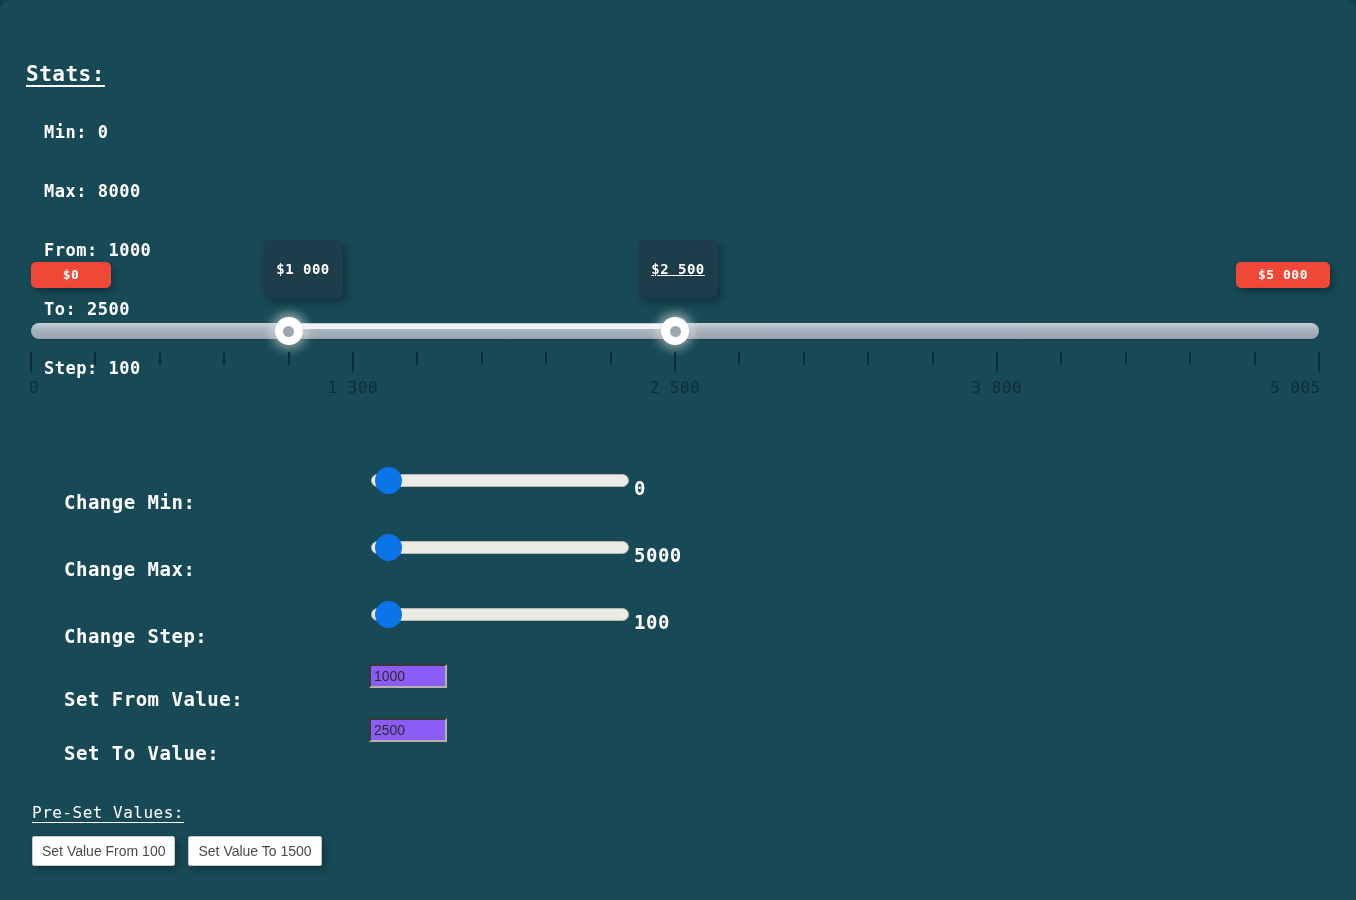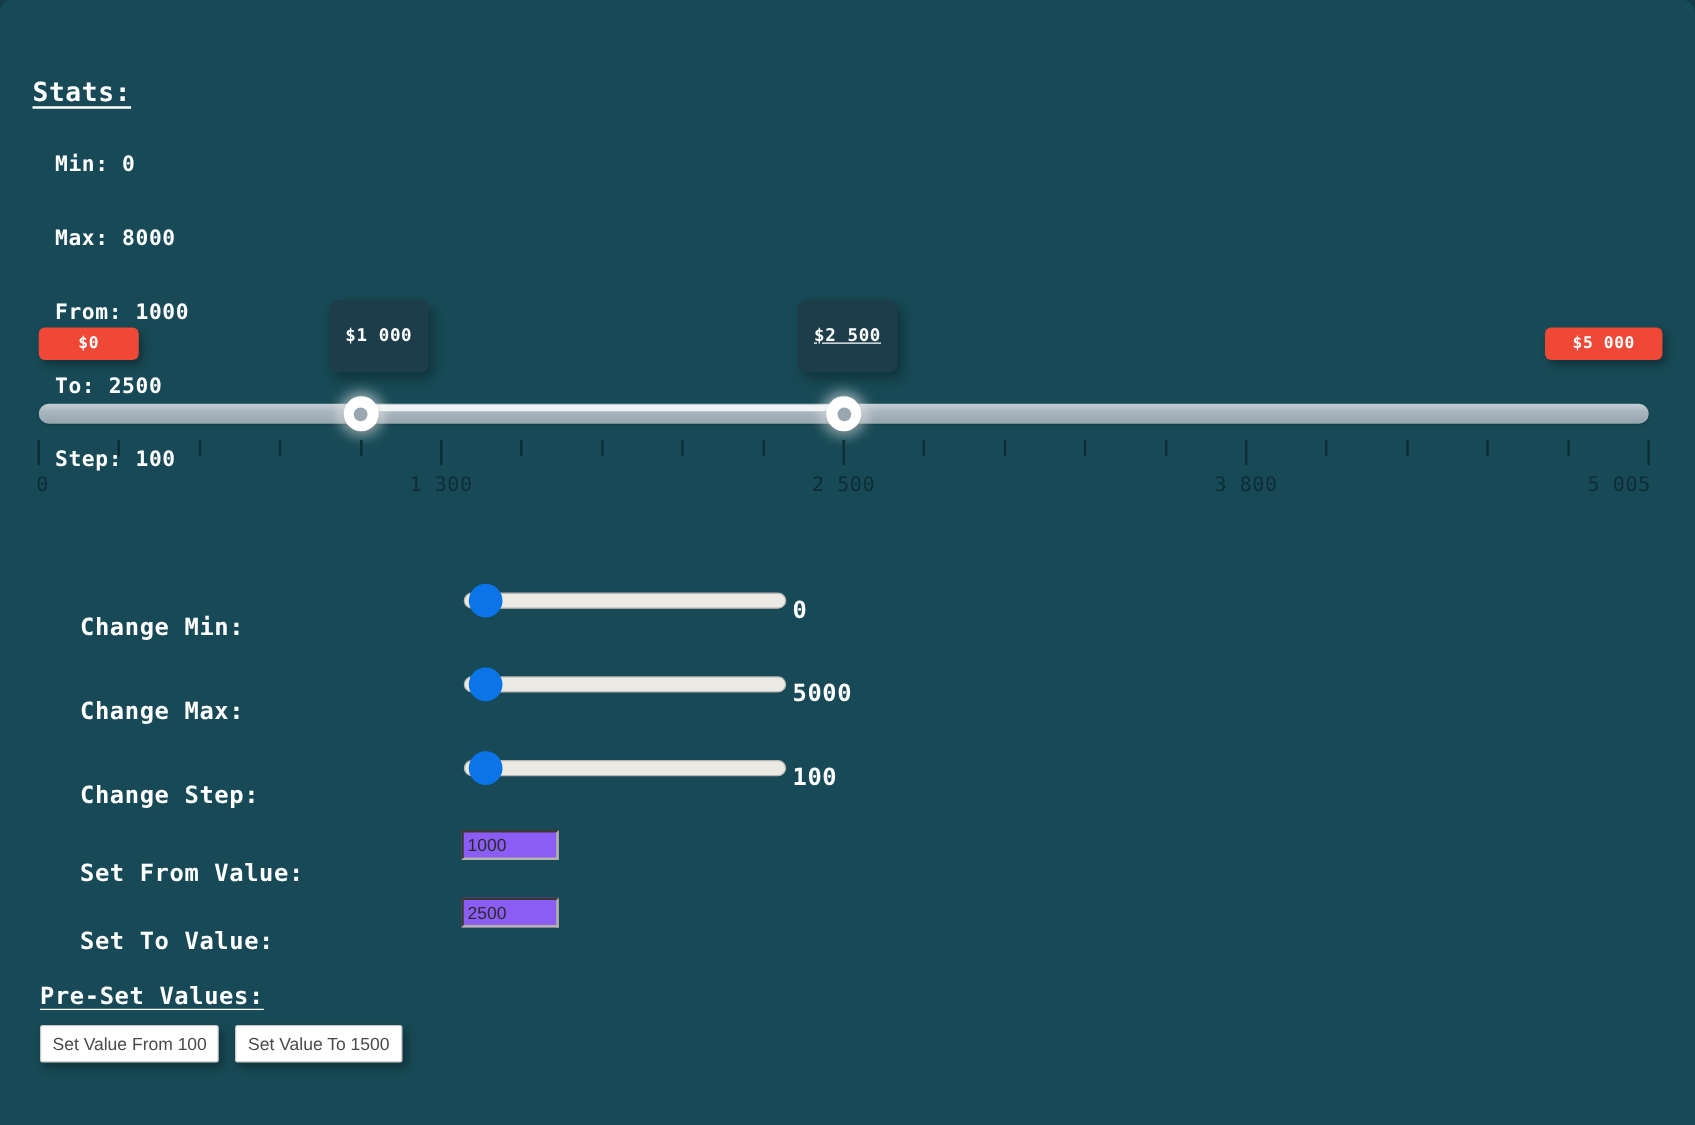--- a/index.html
+++ b/index.html
@@ -259,27 +259,27 @@
   }
 
   
   #preset {
     position: absolute;
     left: 32px;
     top: 786px;
   }
   #preset-title {
     font-family: "DejaVu Sans Mono", "Liberation Mono", monospace;
-    font-size: 19px;
-    font-weight: bold;
+    font-size: 16px;
+    font-weight: normal;
     color: #ffffff;
     text-decoration: underline;
     text-underline-offset: 4px;
     letter-spacing: 0.5px;
-    margin: 0 0 12px 0;
+    margin: 16px 0 12px 0;
     line-height: 22px;
   }
   #preset-buttons {
     display: flex;
     gap: 13px;
   }
   .preset-btn {
     background: #ffffff;
     border: 1px solid #c9c9c9;
     border-radius: 2px;

